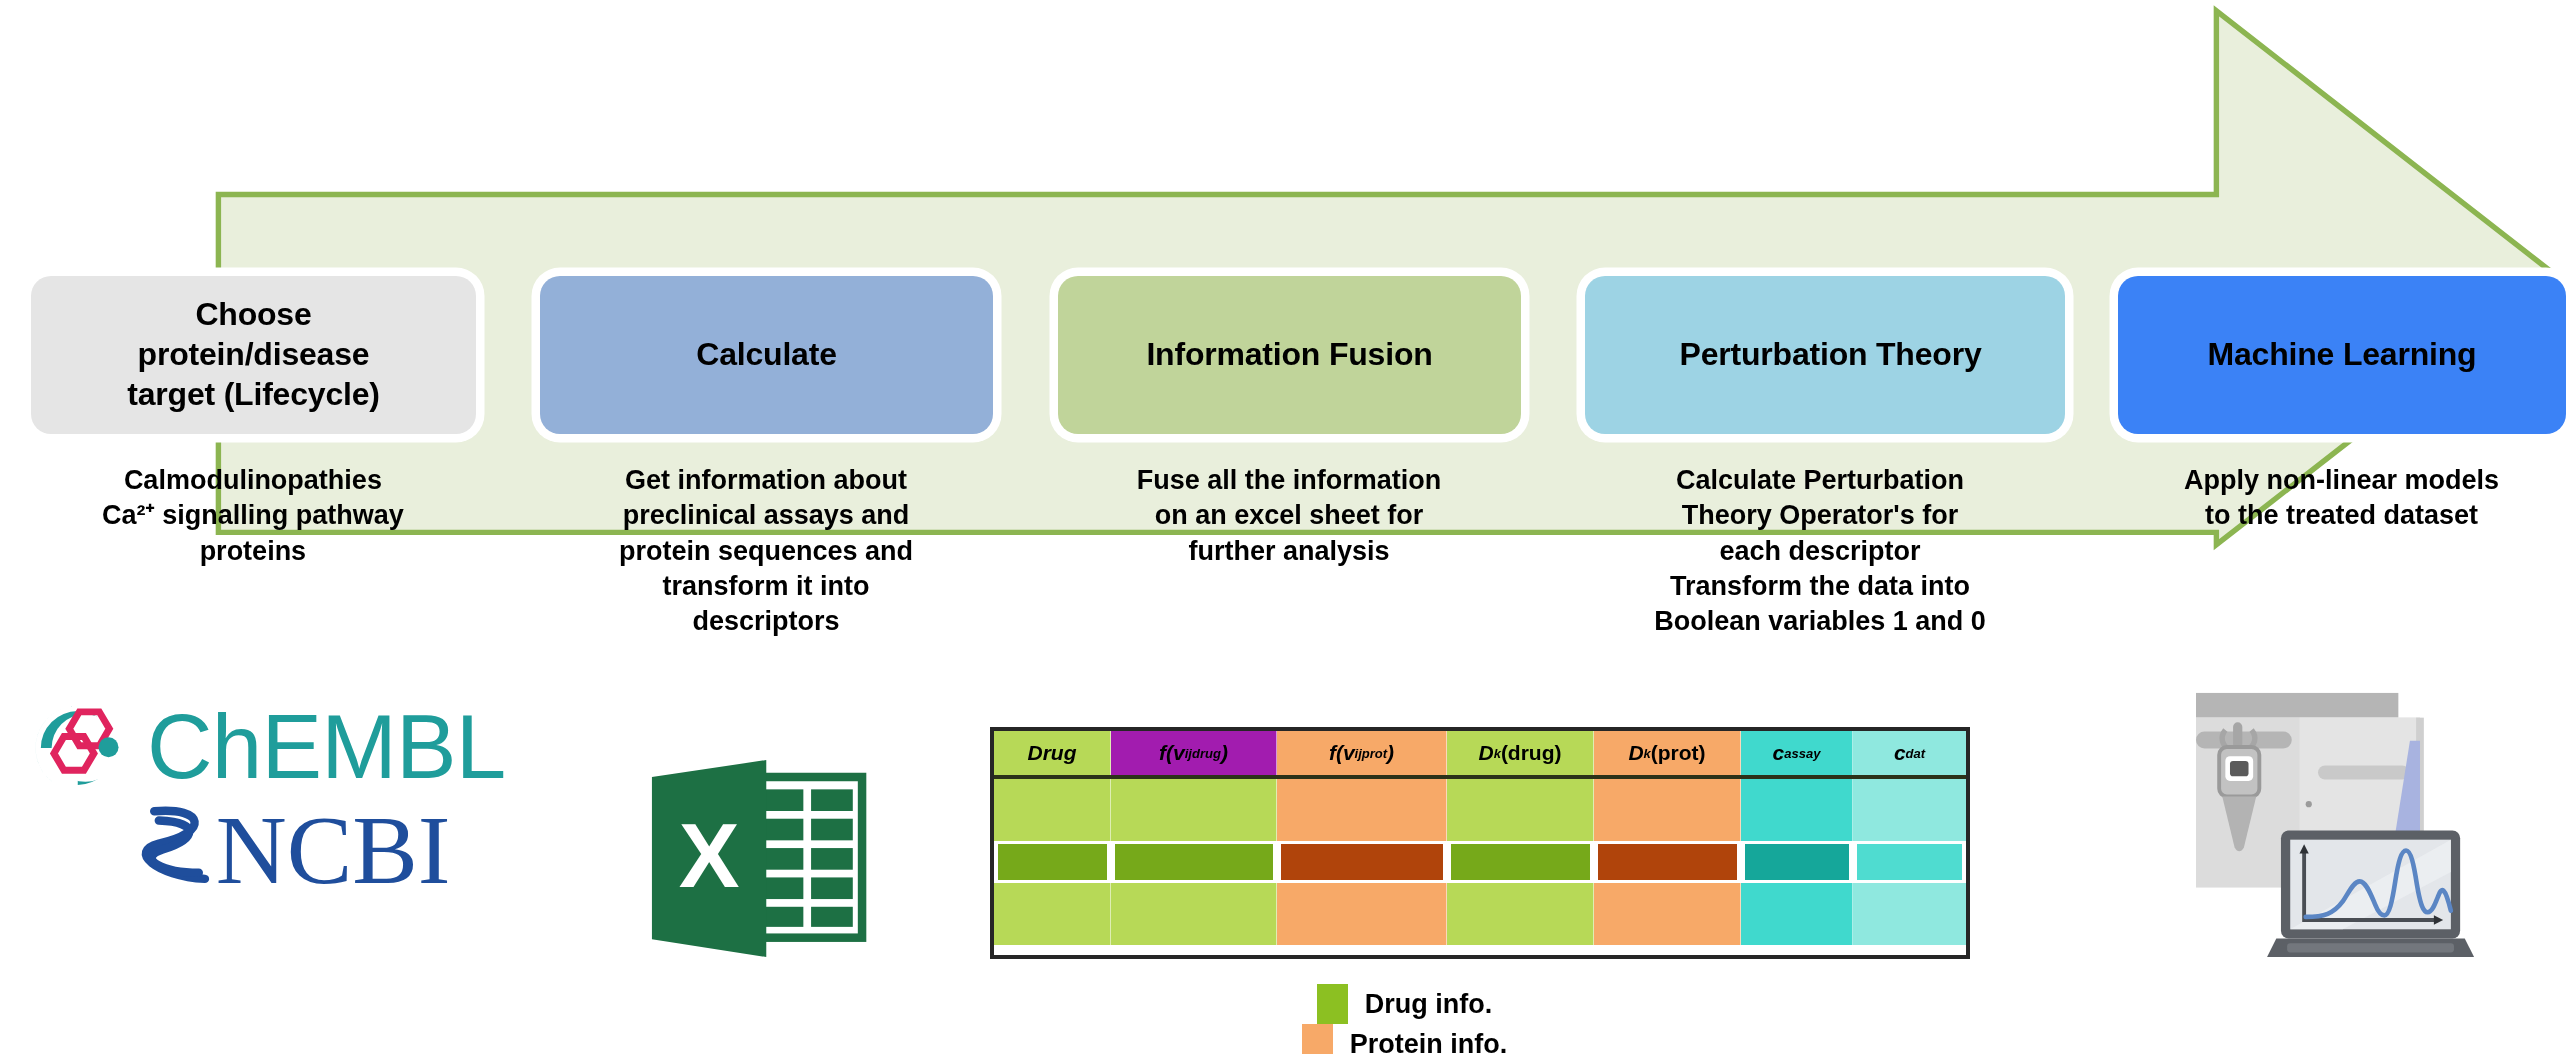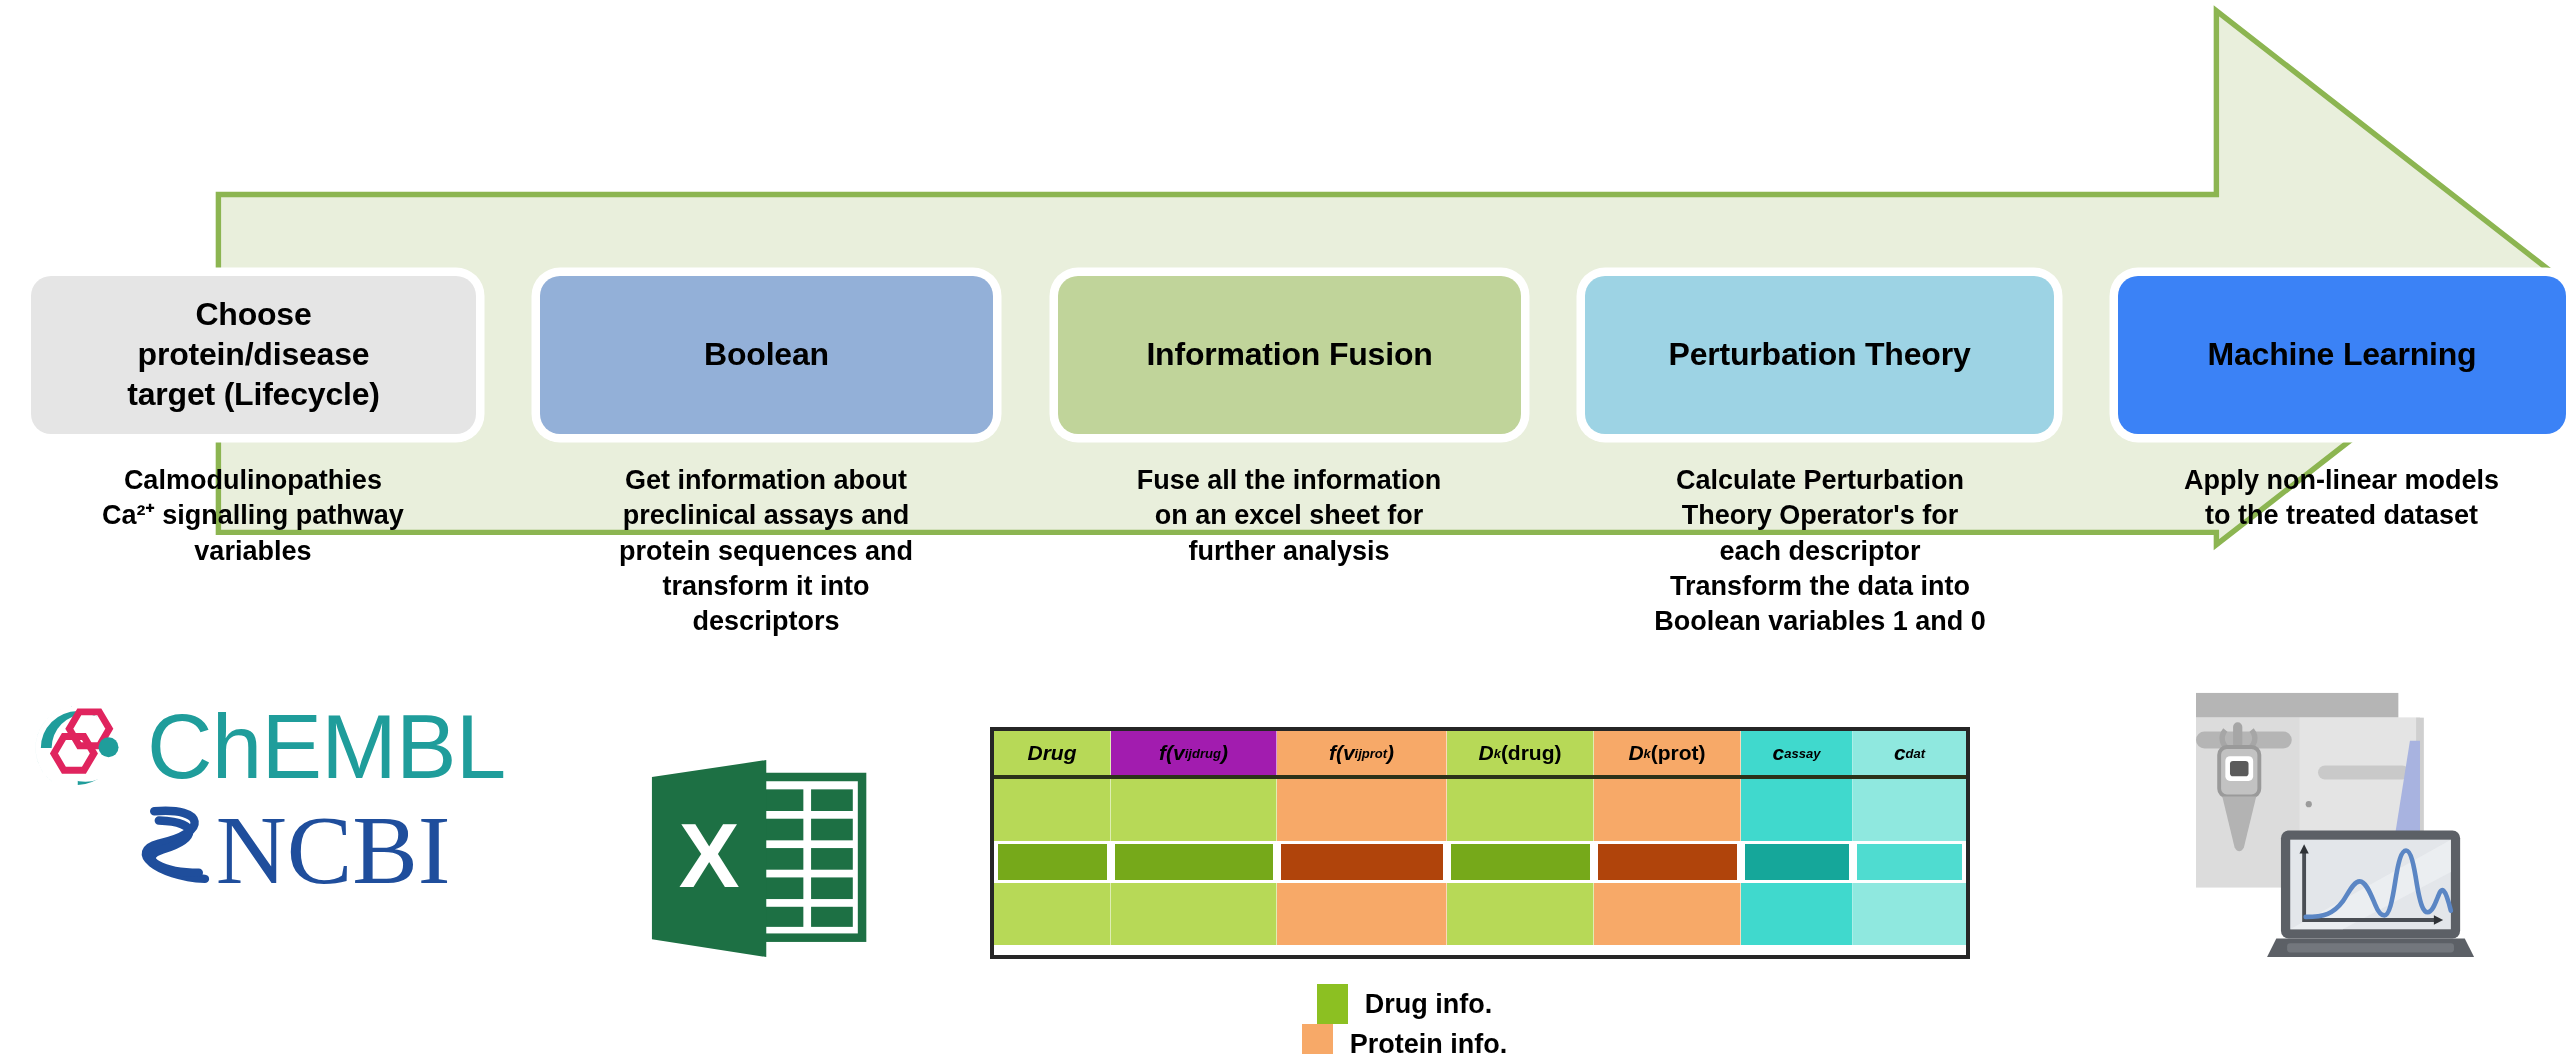--- a/index.html
+++ b/index.html
@@ -71,35 +71,35 @@
 <svg id="flow-arrow" viewBox="0 0 3338 1366" preserveAspectRatio="none">
   <polygon id="arrow-shape" points="283,252 2872,252 2872,14 3316,360 2872,706 2872,690 283,690" fill="#e9efdc" stroke="#8cb551" stroke-width="7" stroke-linejoin="miter"></polygon>
 </svg>
 
 <div class="stage s0" style="background: #e5e5e5;">
   <div class="stage-label">Choose
 protein/disease
 target (Lifecycle)</div>
 </div>
 <div class="stage s1" style="background: rgb(147, 176, 216);">
-  <div class="stage-label">Boolean</div>
+  <div class="stage-label">Calculate</div>
 </div>
 <div class="stage s2" style="background: rgb(192, 212, 154);">
   <div class="stage-label">Information Fusion</div>
 </div>
-<div class="stage s3" style="background: rgb(157, 211, 228);">
+<div class="stage s3" style="background: rgb(157, 211, 228); padding-left: 11px;">
   <div class="stage-label">Perturbation Theory</div>
 </div>
 <div class="stage s4" style="background: #3b82f6;">
   <div class="stage-label">Machine Learning</div>
 </div>
 
 <div class="desc d0">Calmodulinopathies
 Ca²⁺ signalling pathway
-variables</div>
+proteins</div>
 <div class="desc d1">Get information about
 preclinical assays and
 protein sequences and
 transform it into
 descriptors</div>
 <div class="desc d2">Fuse all the information
 on an excel sheet for
 further analysis</div>
 <div class="desc d3">Calculate Perturbation
 Theory Operator's for

